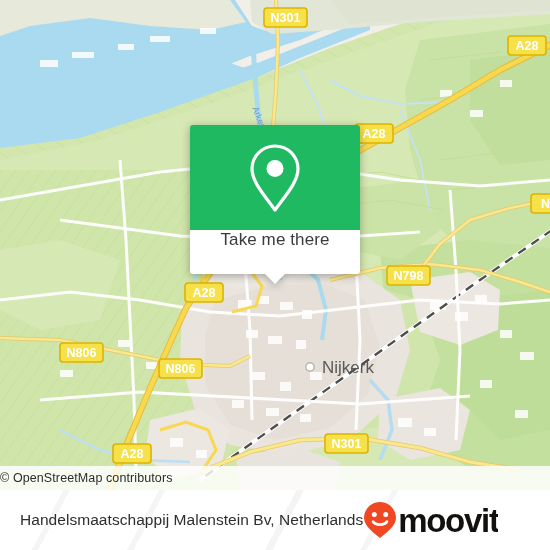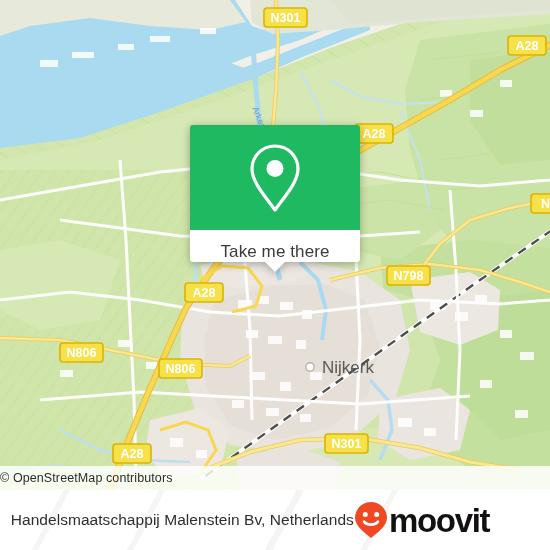--- a/index.html
+++ b/index.html
@@ -61,25 +61,25 @@
   }
   .callout-head {
     height: 105px;
     background: #1fb962;
     border-radius: 3px 3px 0 0;
     display: flex;
     align-items: center;
     justify-content: center;
   }
   .callout-foot {
-    height: 32px;
+    height: 44px;
     background: #ffffff;
     border-radius: 0 0 3px 3px;
     display: flex;
-    align-items: flex-end;
+    align-items: flex-start;
     justify-content: center;
     position: relative;
   }
   .callout-foot span {
     font-size: 17px;
     color: #3b3b3b;
     letter-spacing: 0.1px;
   }
   .callout-tail {
     position: absolute;
@@ -95,21 +95,21 @@
   
   .footer {
     position: absolute;
     left: 0;
     top: 490px;
     width: 498px;
     height: 60px;
     background: #ffffff;
     display: flex;
     align-items: center;
-    justify-content: center;
+    justify-content: space-between;
     padding: 0 18px 0 20px;
     overflow: hidden;
   }
   .footer::before {
     content: "";
     position: absolute;
     left: 0; top: 0; width: 100%; height: 100%;
     background:
       linear-gradient(118deg, transparent 0 12%, #f4f4f4 12% 13.2%, transparent 13.2% 30%, #f4f4f4 30% 31.2%, transparent 31.2% 56%, #f3f3f3 56% 57.4%, transparent 57.4% 74%, #f4f4f4 74% 75.2%, transparent 75.2% 100%);
     opacity: 0.9;

